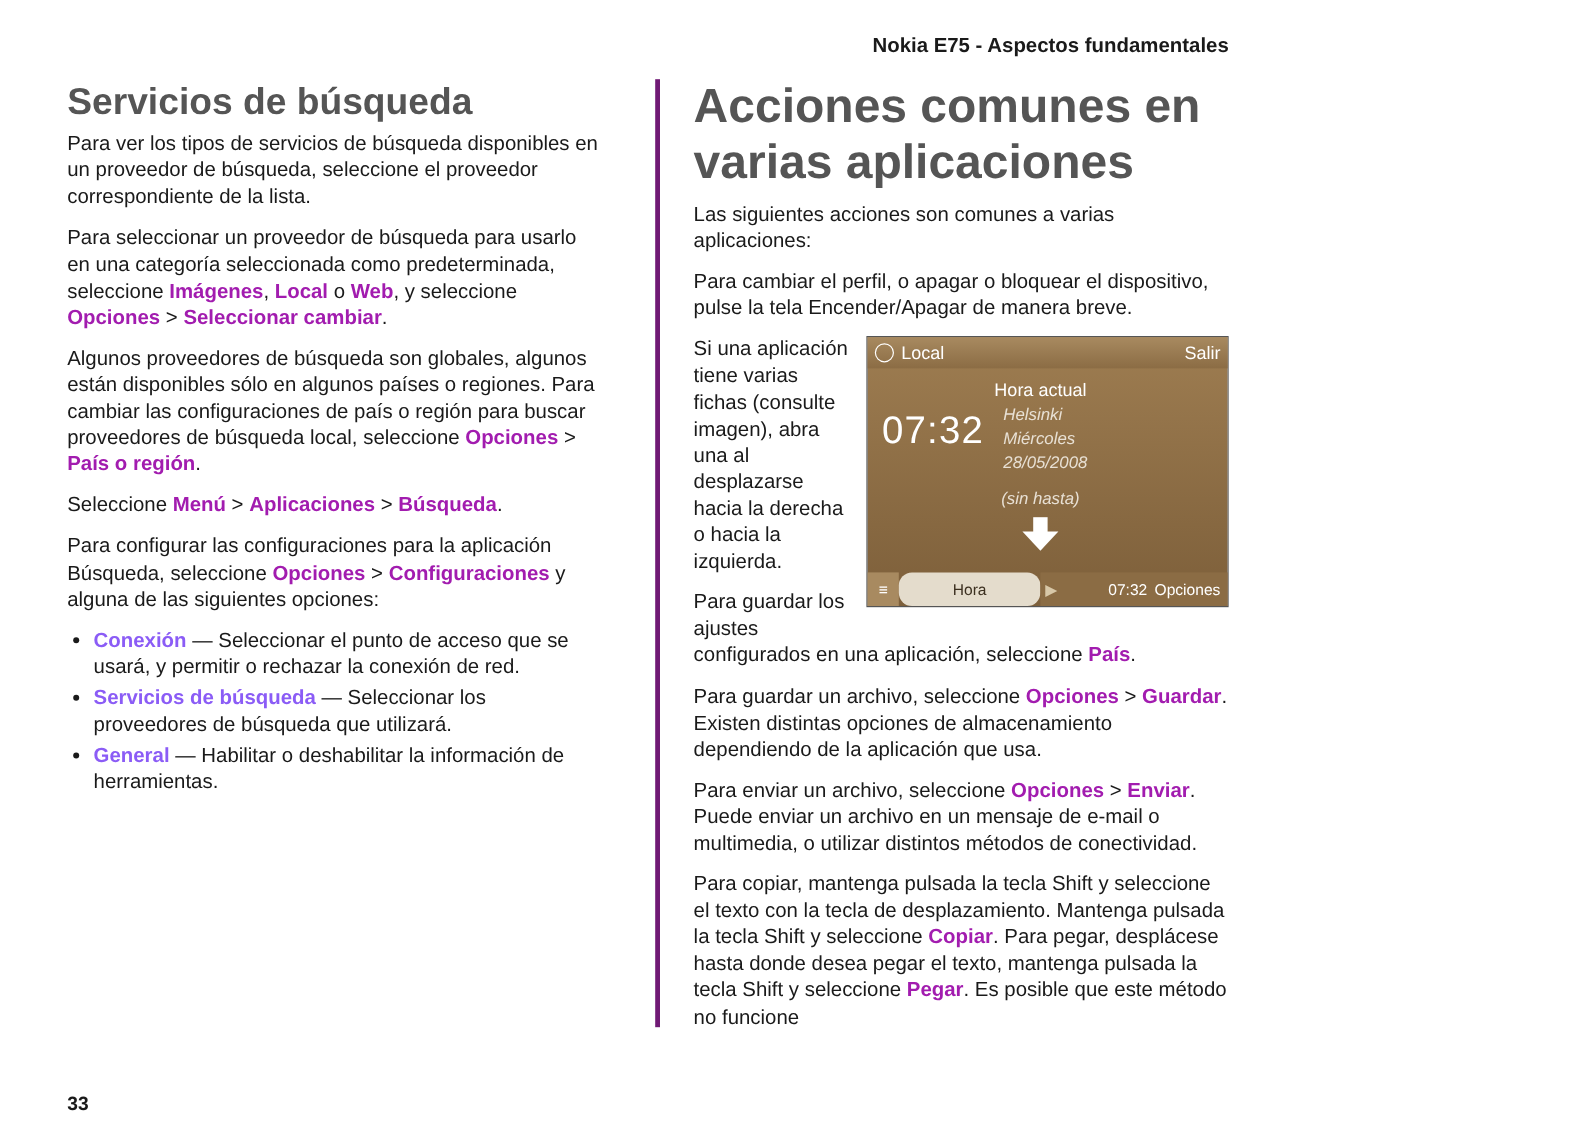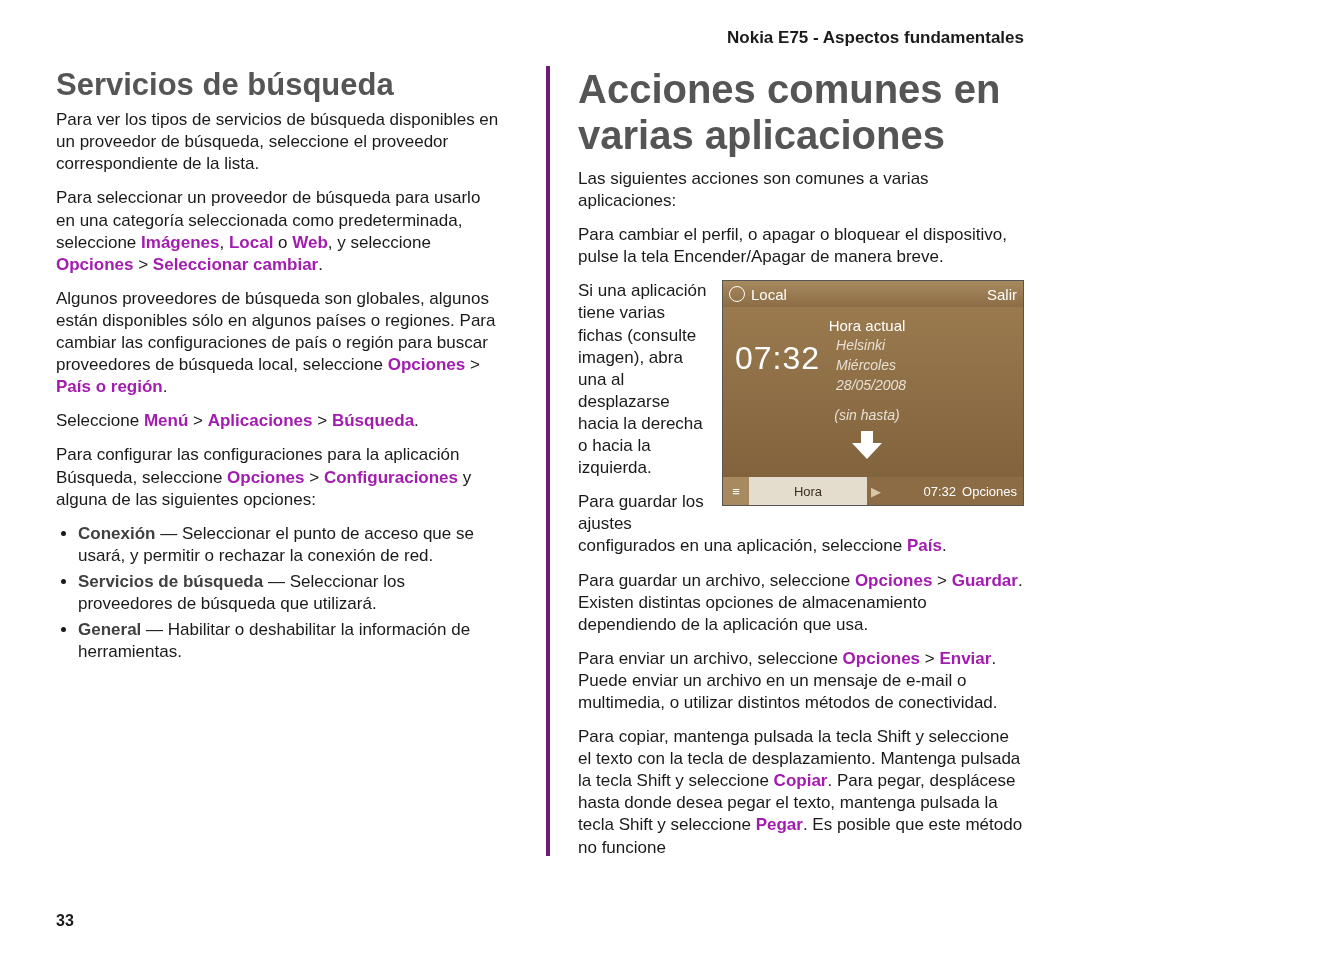--- a/index.html
+++ b/index.html
@@ -42,21 +42,21 @@
   }
   h1.big {
     font-size: 40px;
     line-height: 1.15;
     margin-bottom: 10px;
   }
   p { margin: 0 0 12px 0; line-height: 1.3; }
   .hl { color: #a21caf; font-weight: bold; }
   ul { margin: 0 0 12px 0; padding-left: 22px; }
   li { margin-bottom: 4px; line-height: 1.3; }
-  .bullet-term { color: #404040; font-weight: bold; }
+  .bullet-term { color: #8b5cf6; font-weight: bold; }
   .right-wrap {
     overflow: hidden;
   }
   .phone-float {
     float: right;
     width: 300px;
     height: 224px;
     margin: 0 0 10px 10px;
     background: linear-gradient(#9e7d51, #7d5f3a);
     position: relative;
@@ -109,20 +109,21 @@
     font-size: 13px;
     color: #4a3a24;
   }
   .tab-left-icon { width: 26px; background: #a88a60; display:flex; align-items:center; justify-content:center; color:#fff;}
   .tab-hora {
     flex: 1;
     background: #e4dccc;
     color: #3c3020;
     display: flex; align-items: center; justify-content: center;
     font-weight: normal;
+    border-radius: 11px;
   }
   .tab-arrow { width: 18px; background: #8b6c44; display:flex; align-items:center; justify-content:center; color:#d8c8a8;}
   .tab-right {
     width: 132px;
     background: #8b6c44;
     color: #fff;
     display: flex; align-items: center; justify-content: flex-end; padding-right: 6px;
     gap: 6px;
   }
   .footer {

